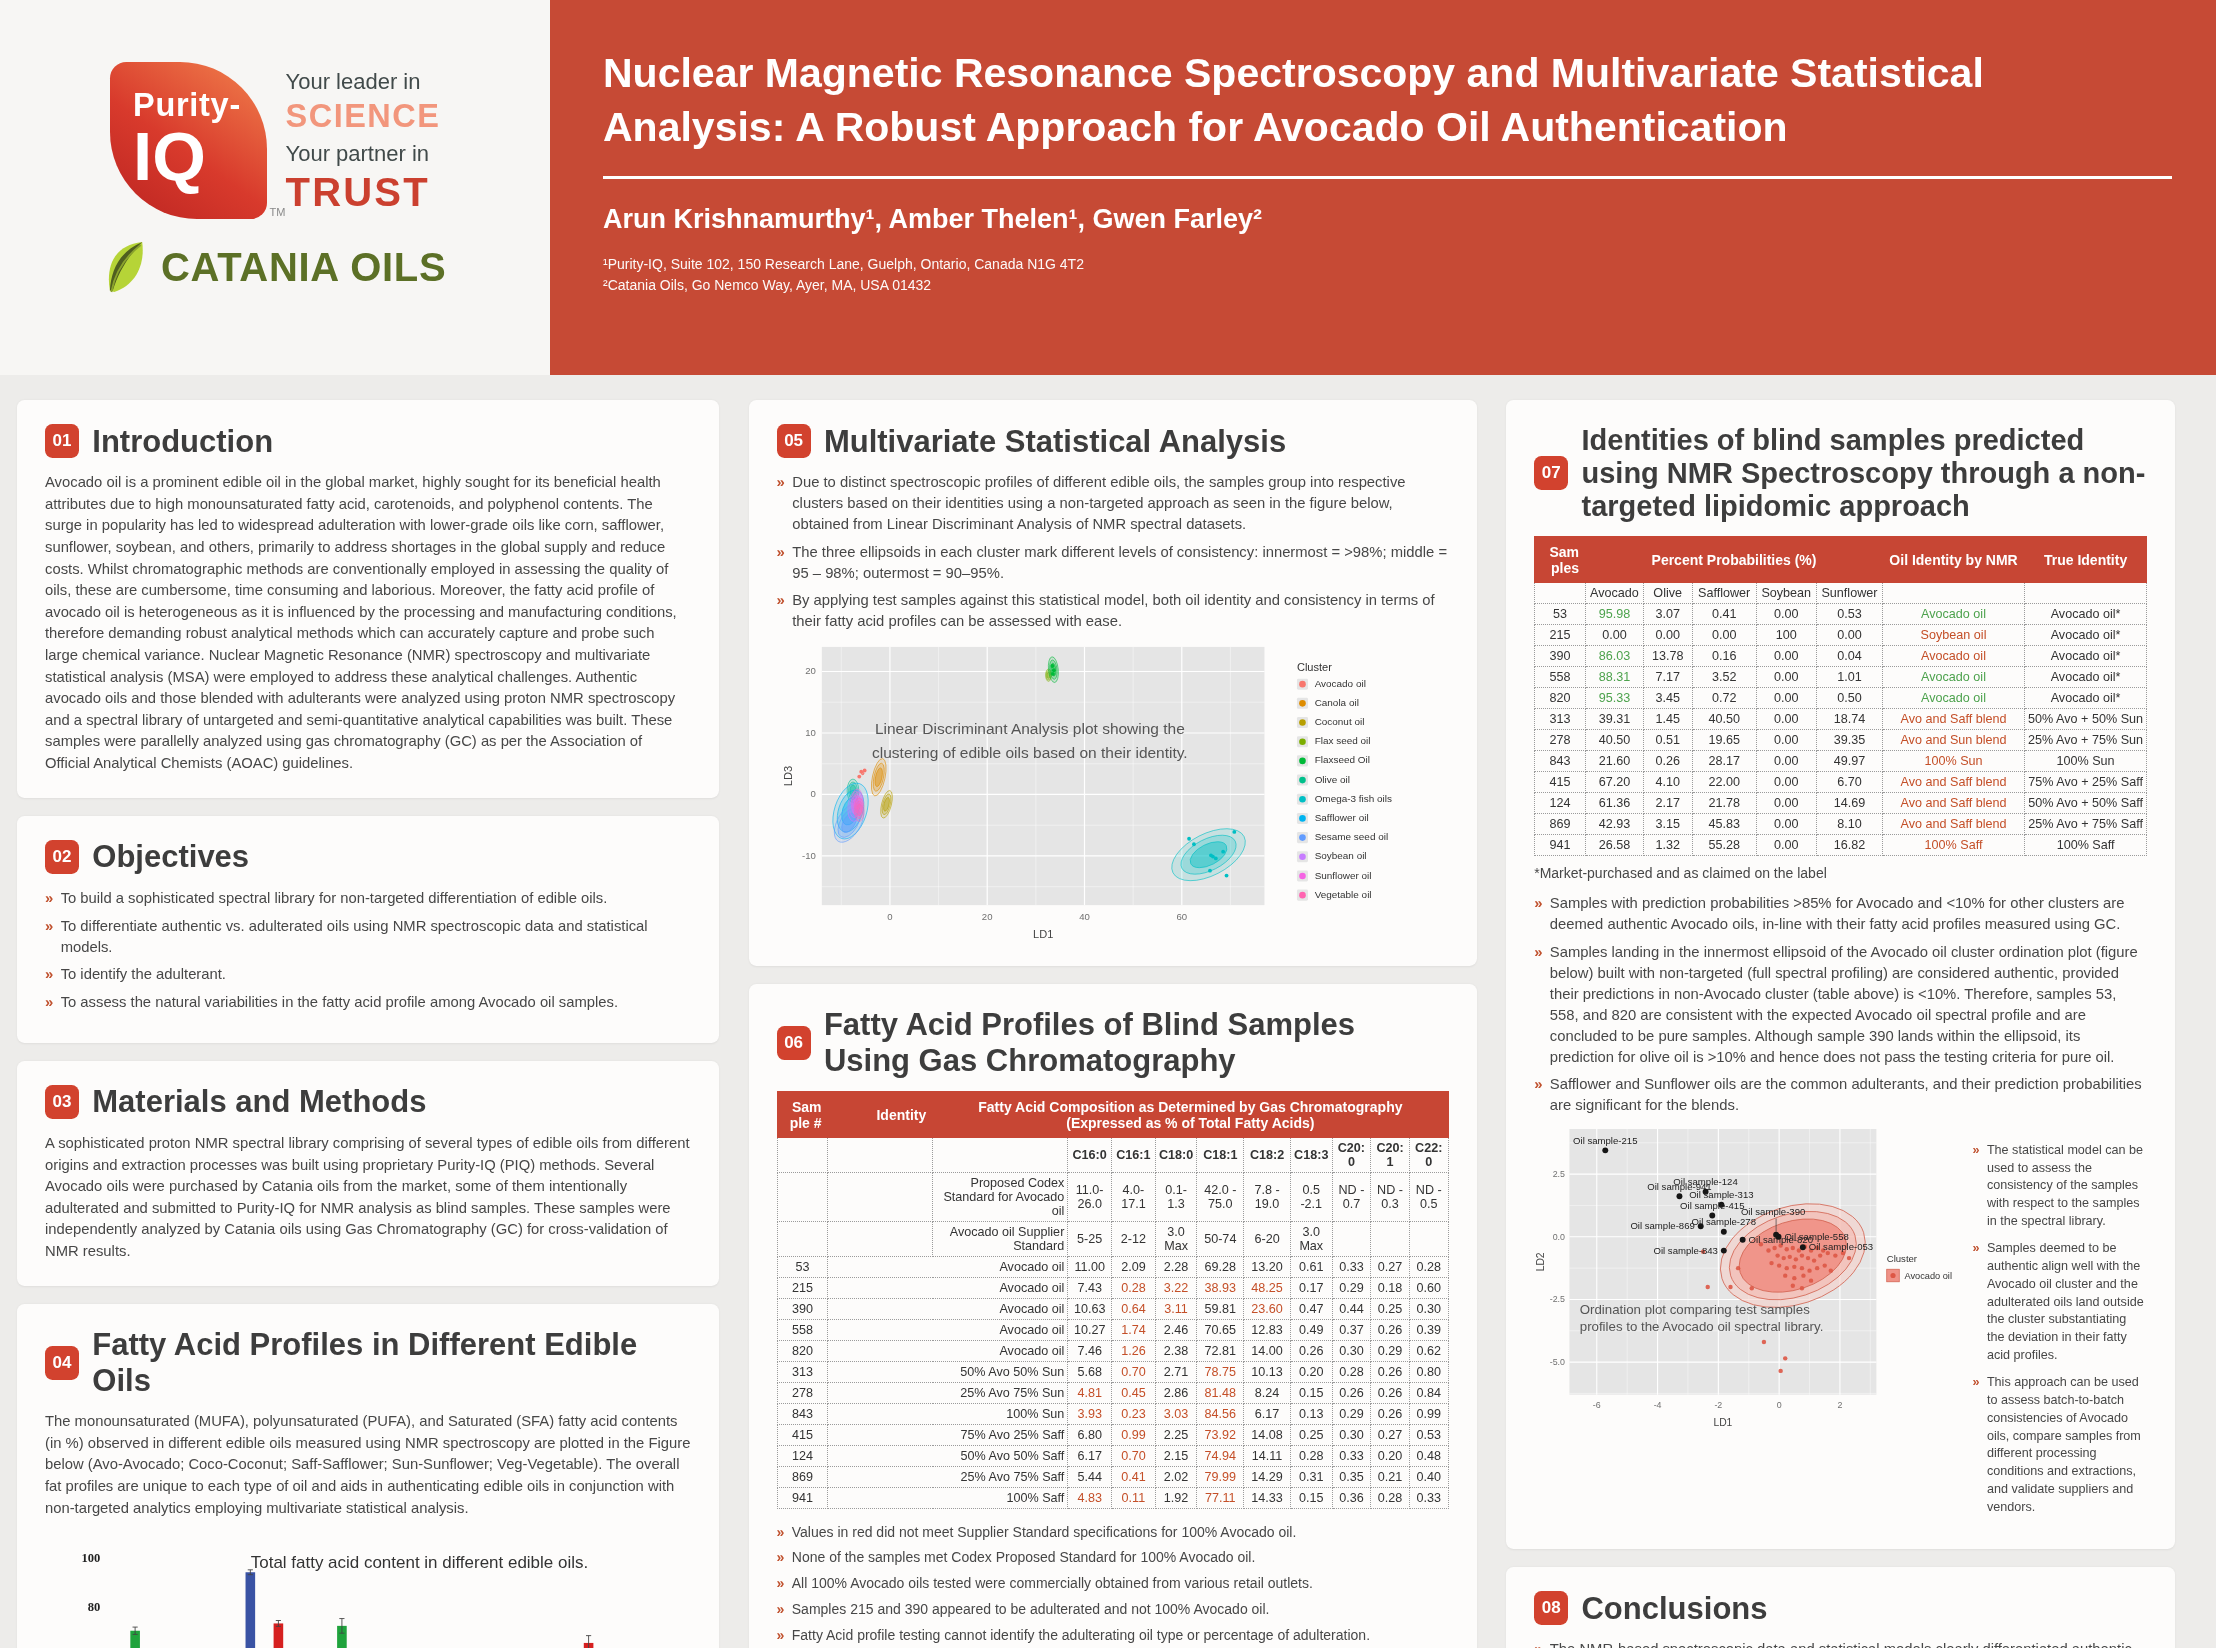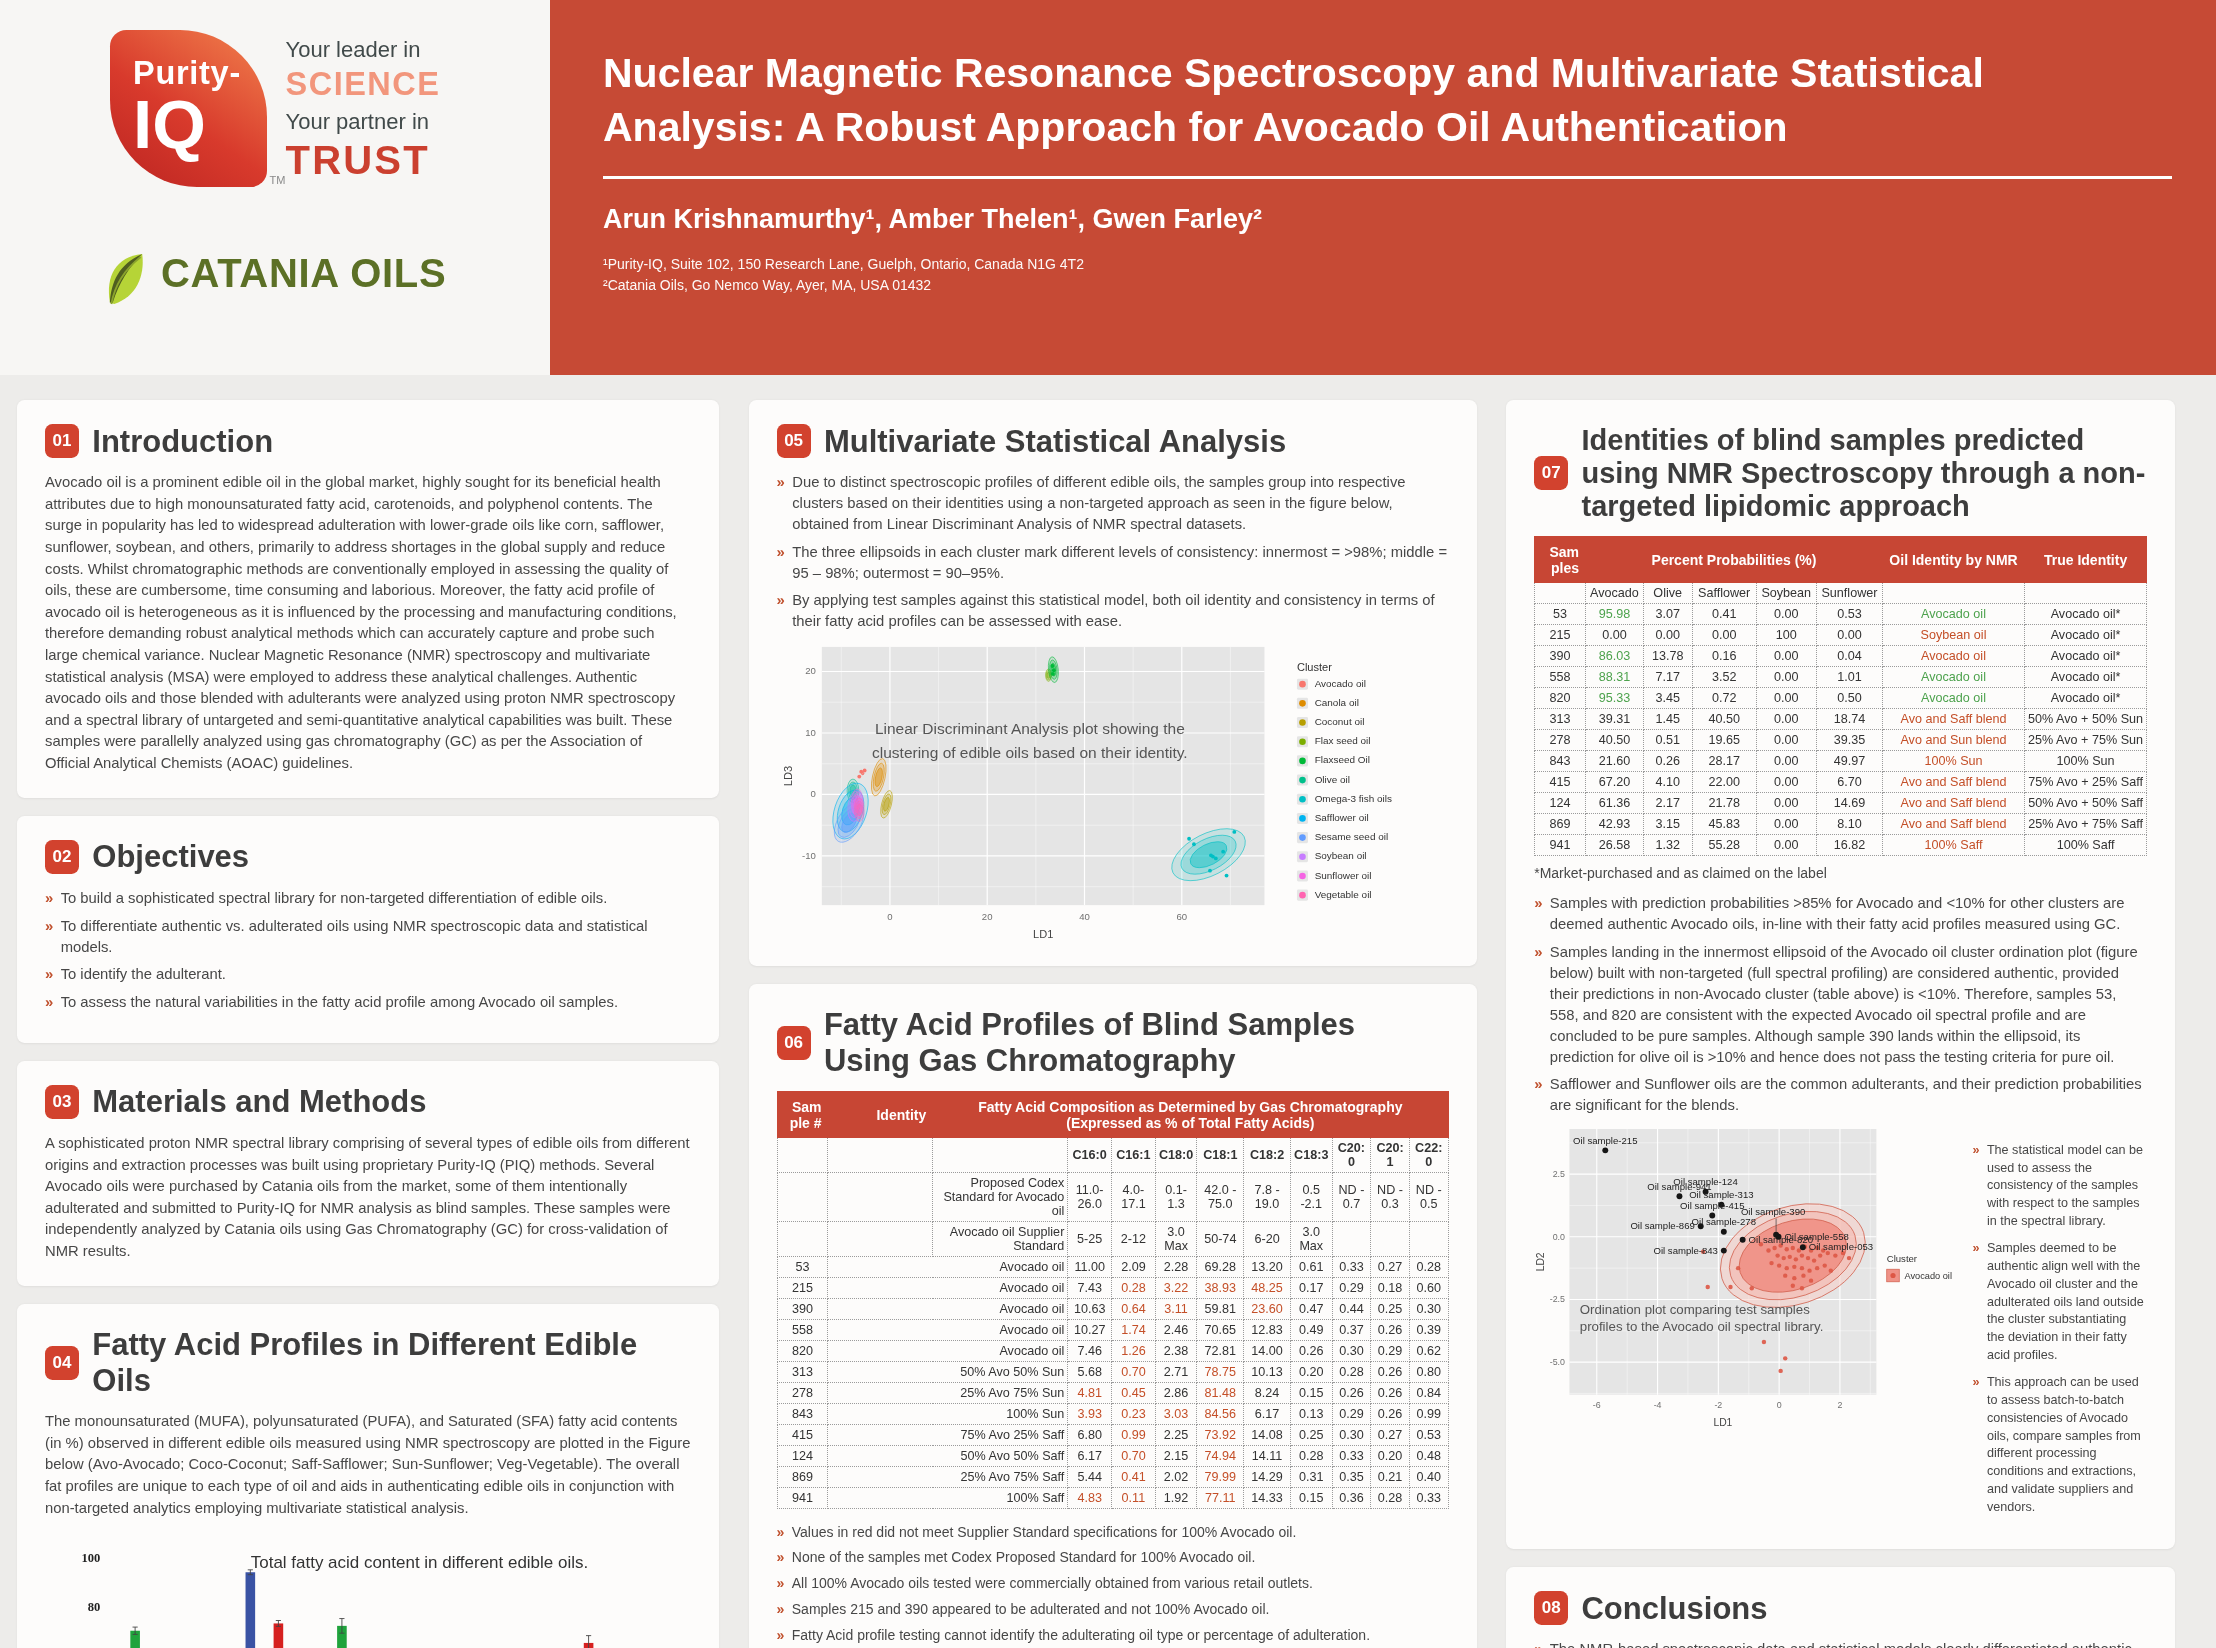--- a/index.html
+++ b/index.html
@@ -2,32 +2,32 @@
 <html style="font-size:11.8px"><head>
 <meta charset="utf-8">
 <style>
   *{box-sizing:border-box;margin:0;padding:0}
   html,body{width:2216px;height:1648px}
   body{font-family:"Liberation Sans",sans-serif;background:#edecea}
   .poster{width:2216px;height:1648px;overflow:hidden;background:#edecea}
 
   
   .hdr{display:flex;height:375px;background:#fff}
-  .hdr-left{flex:0 0 550px;display:flex;flex-direction:column;align-items:center;padding-top:30px;background:#f7f6f4}
+  .hdr-left{flex:0 0 550px;display:flex;flex-direction:column;align-items:center;padding-top:62px;background:#f7f6f4}
   .piq-row{display:flex;align-items:flex-start;gap:19px}
   .piq-shape{width:157px;height:157px;background:linear-gradient(215deg,#f2824d 0%,#d83a2c 55%,#bb2421 100%);
              border-radius:16.3px 87px 16.3px 87px;color:#fff;padding:25px 0 0 23.6px;position:relative}
   .piq-top{font-size:32.5px;font-weight:800;letter-spacing:0.7px}
   .piq-iq{font-size:69px;font-weight:800;line-height:.95}
   .piq-tm{position:absolute;right:-19px;bottom:1.5px;font-size:11px;color:#8a8a8a}
   .tagline{padding-top:7.4px}
   .tl1{font-size:22px;color:#414a4a;margin-bottom:3px}
   .tl2{font-size:32.5px;font-weight:700;color:#f2967c;letter-spacing:1.5px;margin-bottom:5.9px}
   .tl4{font-size:40px;font-weight:700;color:#cb402f;letter-spacing:2.2px}
-  .catania-row{display:flex;gap:10.3px;margin-top:64px}
+  .catania-row{display:flex;align-items:center;gap:10.3px;margin-top:20px}
   .catania-text{font-size:40px;font-weight:800;color:#5c7026;letter-spacing:0.7px}
 
   .hdr-right{flex:1;background:#c64a35;color:#fff;padding:46px 44px 0 53px}
   .hdr-right h1{font-size:41px;font-weight:700;line-height:1.32;max-width:1611px}
   .rule{height:3px;background:#fff;margin:22px 0 25px;max-width:1581px}
   .authors{font-size:27px;font-weight:700;margin-bottom:19px}
   .affil{font-size:14px;line-height:1.5;opacity:.97}
 
   
   .grid{display:grid;grid-template-columns:702px 728px 669px;gap:19px 29.6px;padding:25px 17px;align-content:start;height:1273px;overflow:hidden}

